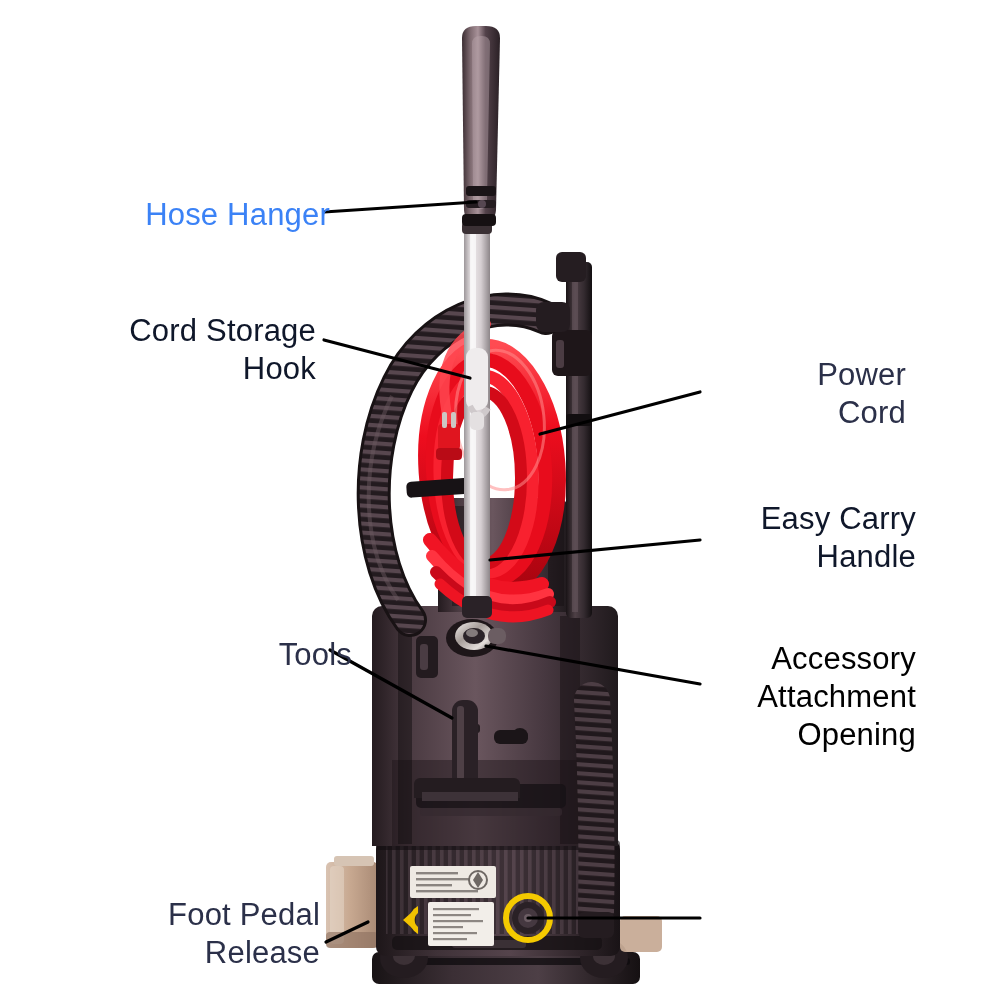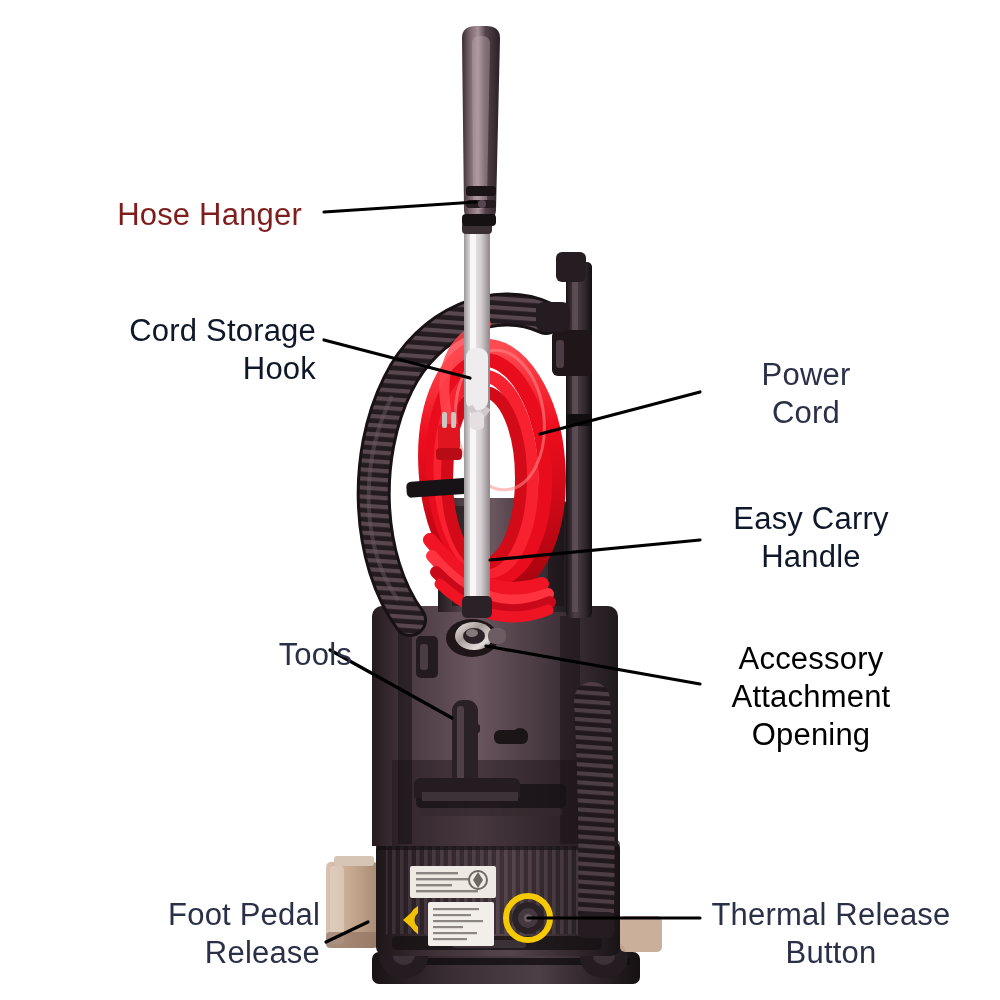--- a/index.html
+++ b/index.html
@@ -5,21 +5,21 @@
 <style>
   html,body{margin:0;padding:0;background:#ffffff;}
   body{width:1000px;height:1000px;overflow:hidden;
        font-family:"Liberation Sans","DejaVu Sans",sans-serif;}
   #stage{position:relative;width:1000px;height:1000px;background:#ffffff;}
 
   
   .callout{position:absolute;color:#2b3049;font-size:31px;line-height:1.22;
            letter-spacing:.2px;font-weight:400;white-space:pre-line;}
   .callout.right{text-align:right;}
-  .callout.left{text-align:center;}
+  .callout.left{text-align:right;}
 
   
   svg.layer{position:absolute;left:0;top:0;width:1000px;height:1000px;}
   svg.lines{z-index:40;pointer-events:none;}
   svg.product{z-index:20;}
 </style>
 </head>
 <body>
 
 <div id="stage">
@@ -265,30 +265,28 @@
         <line x1="330" y1="650" x2="452" y2="718"></line>
         <line x1="326" y1="942" x2="368" y2="922"></line>
         <line x1="700" y1="392" x2="540" y2="434"></line>
         <line x1="700" y1="540" x2="490" y2="560"></line>
         <line x1="700" y1="684" x2="486" y2="646"></line>
         <line x1="700" y1="918" x2="528" y2="918"></line>
       </g>
   </svg>
 
   <div id="label-layer" style="position:absolute;left:0;top:0;width:1000px;height:1000px;z-index:60;">
-      <div class="callout right" style="left: 112px; top: 196px; width: 190px; color: #7f1d1d;">Hose Hanger</div>
+      <div class="callout right" style="left: 140px; top: 196px; width: 190px; color: #3b82f6;">Hose Hanger</div>
       <div class="callout right" style="left: 120px; top: 312px; width: 196px; color: #0f172a;">Cord Storage
 Hook</div>
       <div class="callout right" style="left: 238px; top: 636px; width: 78px; color: rgb(43, 48, 73); margin-left: 36px;">Tools</div>
       <div class="callout right" style="left: 152px; top: 896px; width: 168px; color: rgb(43, 48, 73);">Foot Pedal
 Release</div>
       <div class="callout left" style="left: 706px; top: 356px; width: 200px; color: rgb(43, 48, 73);">Power
 Cord</div>
       <div class="callout left" style="left: 706px; top: 500px; width: 210px; color: #0f172a;">Easy Carry
 Handle</div>
       <div class="callout left" style="left: 706px; top: 640px; width: 210px; color: #000000;">Accessory
 Attachment
 Opening</div>
-      <div class="callout left" style="left: 706px; top: 896px; width: 250px; color: rgb(43, 48, 73);">Thermal Release
-Button</div>
     </div>
 
 </div>
 
 </body></html>

